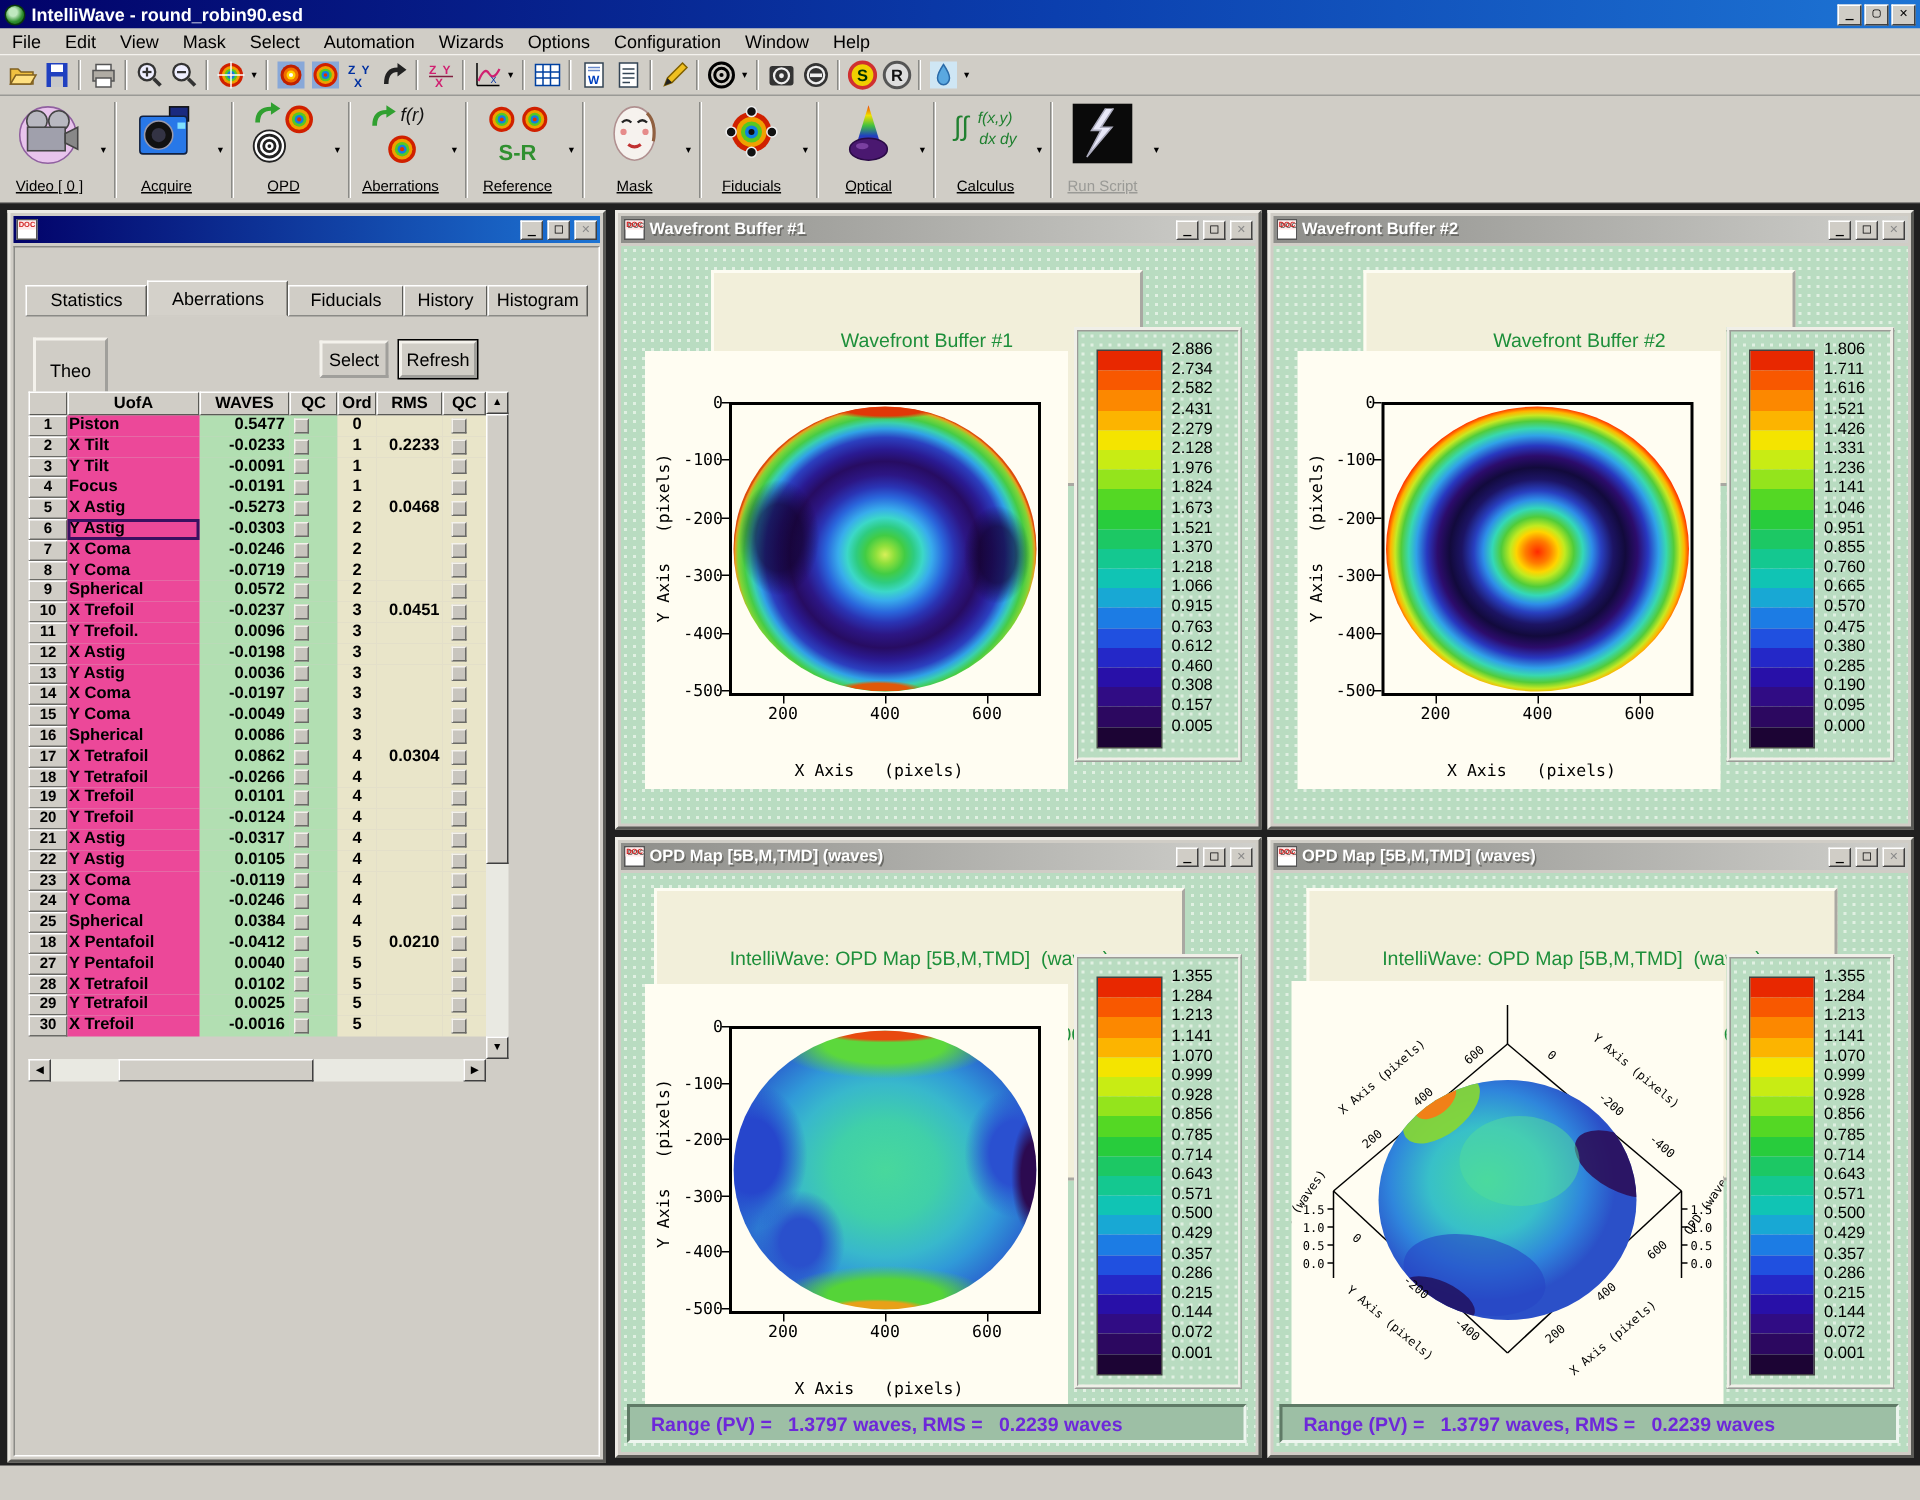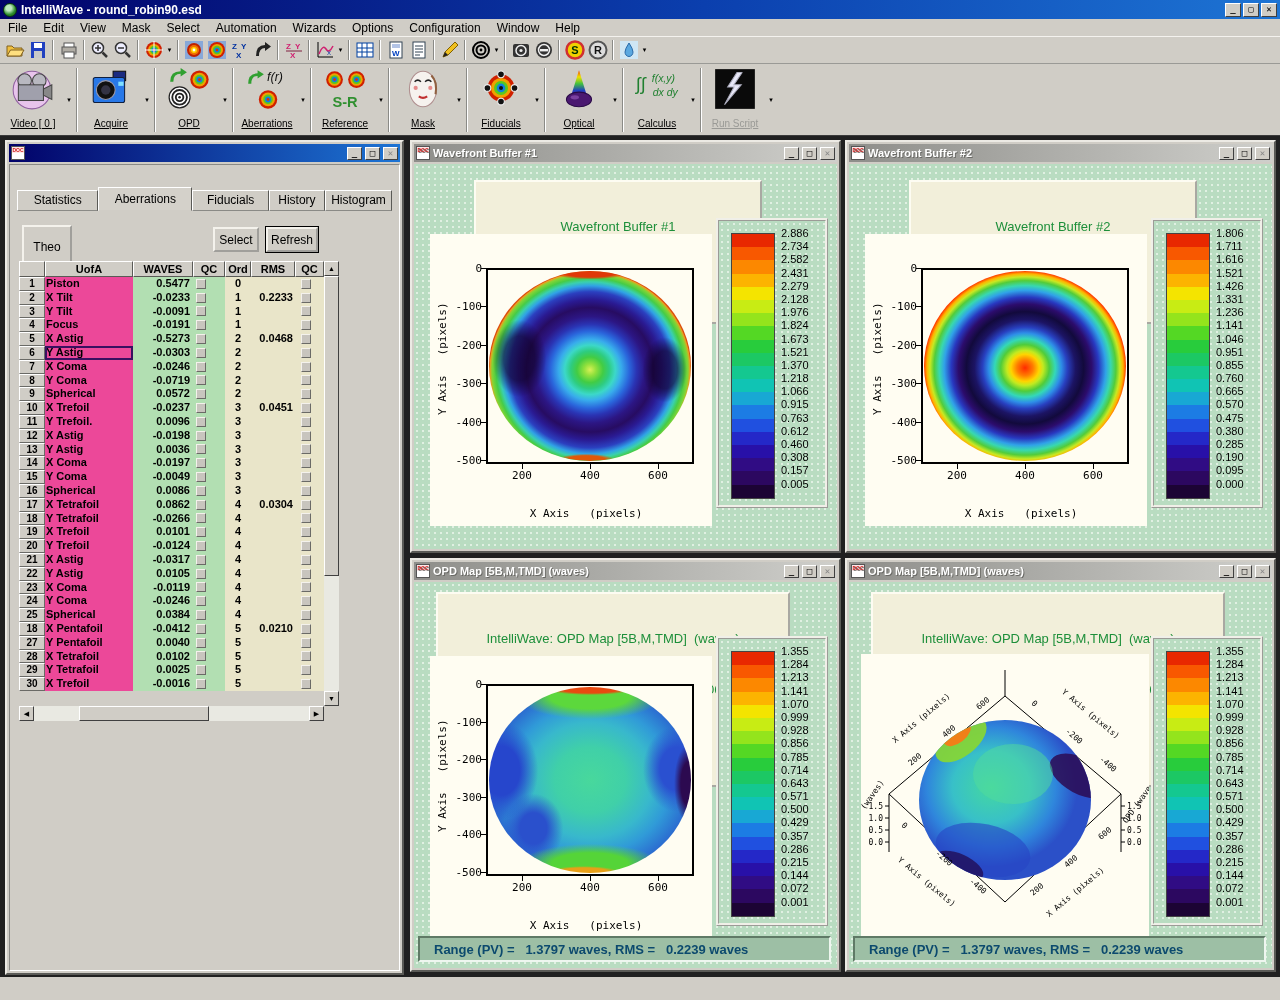--- a/index.html
+++ b/index.html
@@ -106,21 +106,21 @@
   
   .cbp { position:absolute; left:302px; top:54px; width:112px; height:290px;
     border:3px ridge #f0efe8; background:inherit; }
   .cb-bands { position:absolute; left:12px; top:12px; width:44px; border:1px solid #444; }
   .cb-band { width:100%; height:13.2px; }
   .cb-vals { position:absolute; left:62px; top:6px; width:48px; font-size:11px; }
   .cb-val { height:13.2px; line-height:13.2px; color:#000; }
 
   .range { position:absolute; left:4px; right:6px; bottom:6px; height:26px; background:#9dbfa5;
     border:2px solid; border-color:#5f7a66 #eef6ef #eef6ef #5f7a66; display:flex; align-items:center;
-    padding-left:14px; font-weight:bold; font-size:13px; color:#0c4a6e; white-space:pre;text-align:center; }
+    padding-left:14px; font-weight:bold; font-size:13px; color:#6d28d9; white-space:pre;text-align:center; }
 
   
   .lp-body { position:absolute; left:2px; right:2px; top:22px; bottom:2px; background:#d0cdc6;
     border:1px solid; border-color:#8a8a86 #fff #fff #8a8a86; }
   .tabs-r1 { position:absolute; left:7px; top:6px; right:7px; height:19px; display:flex; }
   .tabs-r2 { position:absolute; left:7px; top:25px; right:7px; height:21px; display:flex; }
   .tab { background:#d0cdc6; border:1px solid; border-color:#fff #5a5a56 #8a8a86 #fff;
     font-size:12px; text-align:center; line-height:18px; }
   .tab.active { border-bottom-color:#d0cdc6; margin-top:-3px; line-height:22px; z-index:3; background:#d4d1ca; }
   .btn { background:#d0cdc6; border:2px outset #f4f2ec; font-size:12px; color:#000; position:absolute; }

